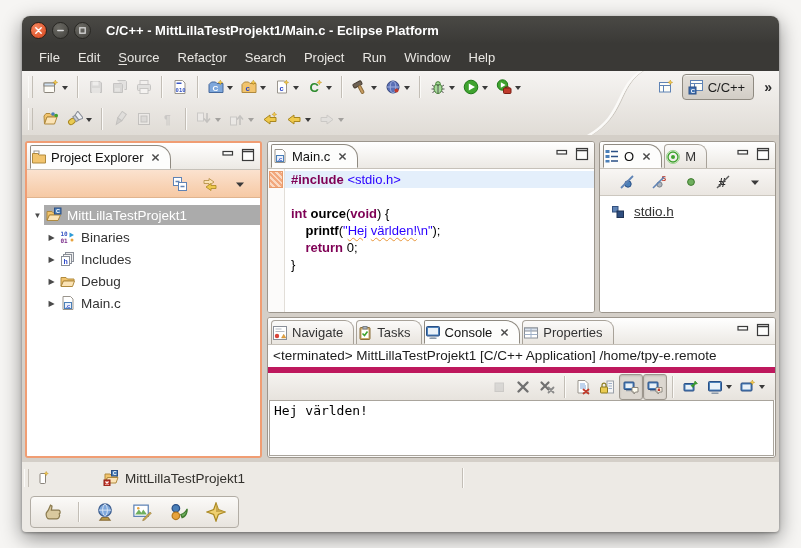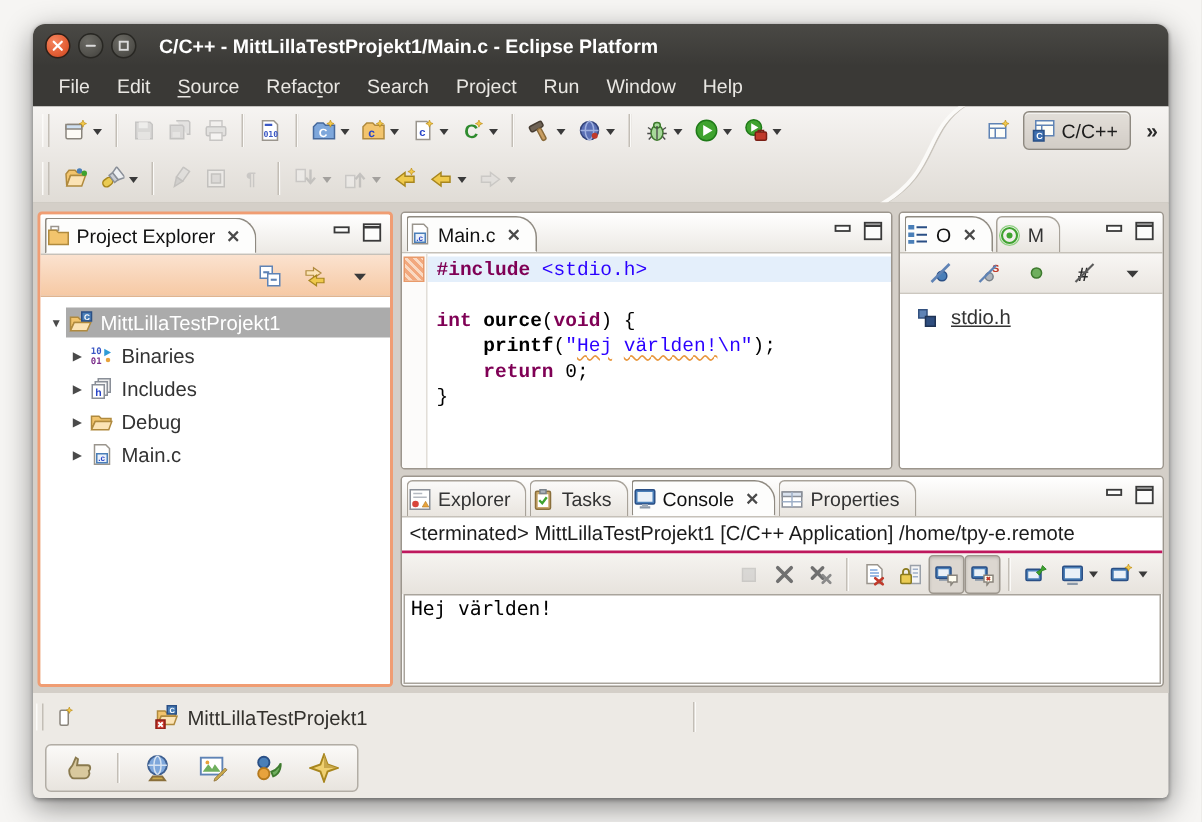--- a/index.html
+++ b/index.html
@@ -60,21 +60,21 @@
   
   .pe-toolbar{height:27px;min-height:27px;background:linear-gradient(#fbe2cf,#f6c9a4);
     border-bottom:1px solid #e0b48f;display:flex;align-items:center;justify-content:flex-end;
     gap:6px;padding-right:8px;}
   .tree{flex:1;background:#ffffff;padding-top:6px;font-size:13.5px;color:#333;}
   .tnode{display:flex;align-items:center;height:22px;}
   .twisty{width:13px;text-align:center;font-size:8px;color:#4a4a4a;flex:none;}
   .rowbody{display:flex;align-items:center;gap:5px;height:20px;padding-left:2px;flex:1;}
   .rowbody.sel{background:#ababab;color:#ffffff;}
   
-  .edbody{flex:1;display:flex;background:#ffffff;font-family:Liberation Mono, monospace;font-size:13px;}
+  .edbody{flex:1;display:flex;background:#ffffff;font-family:Liberation Sans, sans-serif;font-size:13px;}
   .gutter{width:16px;background:#fcfbfa;border-right:1px solid #e2ded8;position:relative;}
   .range-hatch{position:absolute;left:1px;top:2px;width:12px;height:15px;border:1px solid #e89a6a;
     background:repeating-linear-gradient(45deg,#f2a87e 0 2px,#fad9c2 2px 4px);}
   .codelines{flex:1;padding-top:2px;}
   .cline{height:17px;line-height:17px;padding-left:6px;white-space:pre;}
   .cline.hl{background:#e4effb;}
   .s-kw{color:#7f0055;font-weight:bold;}
   .s-dir{color:#7f0055;font-weight:bold;}
   .s-inc{color:#2a00ff;}
   .s-fn{color:#000000;font-weight:bold;}
@@ -83,21 +83,21 @@
   .s-mis{text-decoration:underline;text-decoration-style:wavy;text-decoration-color:#e8963c;
     text-decoration-thickness:1px;text-underline-offset:2px;}
   
   .ol-toolbar{height:26px;min-height:26px;background:linear-gradient(#f8f6f4,#eae6e1);
     border-bottom:1px solid #ccc7bf;display:flex;align-items:center;justify-content:flex-end;
     gap:8px;padding-right:8px;}
   .ol-list{flex:1;background:#ffffff;padding-top:8px;font-size:13.5px;color:#333;}
   .ol-item{display:flex;align-items:flex-start;gap:8px;height:22px;padding-left:10px;text-decoration:underline;}
   .ol-suffix{color:#9c7840;}
   
-  .con-status{height:22px;min-height:22px;background:#ffffff;border-bottom:2px solid #be185d;
+  .con-status{height:22px;min-height:22px;background:#ffffff;border-bottom:6px solid #be185d;
     font-size:13.5px;color:#1c1c1c;line-height:22px;padding-left:5px;white-space:nowrap;overflow:hidden;}
   .con-toolbar{height:27px;min-height:27px;background:linear-gradient(#f5f3f0,#e7e3dd);
     display:flex;align-items:center;justify-content:flex-end;padding-right:6px;}
   .con-out{flex:1;background:#ffffff;border:1px solid #a9a49c;margin:0 1px 1px;
     font-family:"DejaVu Sans Mono","Liberation Mono",monospace;font-size:13px;color:#000;
     padding:2px 0 0 4px;white-space:pre;}
   
   .statusrow{position:absolute;top:446px;left:0;width:757px;height:32px;display:flex;align-items:center;}
   .statusrow .grip{height:18px;}
   .proj-label{font-size:13.5px;color:#33312d;margin-left:6px;}
@@ -702,21 +702,21 @@
       <div class="tabstrip" id="bottom-tabs">
         <div class="tab inactive">
             <span class="icn">
               <svg viewBox="0 0 16 16" xmlns="http://www.w3.org/2000/svg">
                 <rect x="1.5" y="1.5" width="13" height="13" fill="#FFF" stroke="#8A8F98"></rect>
                 <path d="M3.5 4h6M3.5 6.5h9" stroke="#B5BAC2"></path>
                 <circle cx="5" cy="11" r="2.2" fill="#D8453A"></circle>
                 <path d="M9.5 13l2.2-3.8 2.2 3.8z" fill="#E8A33D" stroke="#B57A1E" stroke-width=".4"></path>
               </svg>
             </span>
-            <span>Explorer</span>
+            <span>Navigate</span>
           </div>
           <div class="tab inactive">
             <span class="icn">
               <svg viewBox="0 0 16 16" xmlns="http://www.w3.org/2000/svg">
                 <rect x="3" y="2.5" width="10" height="12" rx="1" fill="#C9A76A" stroke="#8A6F3B"></rect>
                 <rect x="4.5" y="4.5" width="7" height="8.5" fill="#FFF"></rect>
                 <rect x="6" y="1.5" width="4" height="2.5" fill="#AEB4BC" stroke="#7A828A"></rect>
                 <path d="M5.5 8.5l2 2 3-4" fill="none" stroke="#3FA32F" stroke-width="1.6"></path>
               </svg>
             </span>

